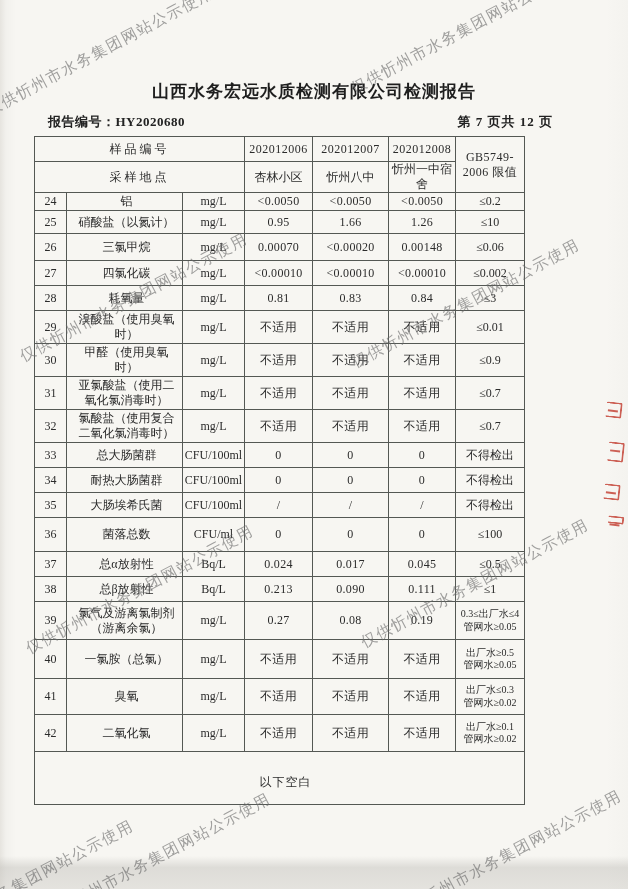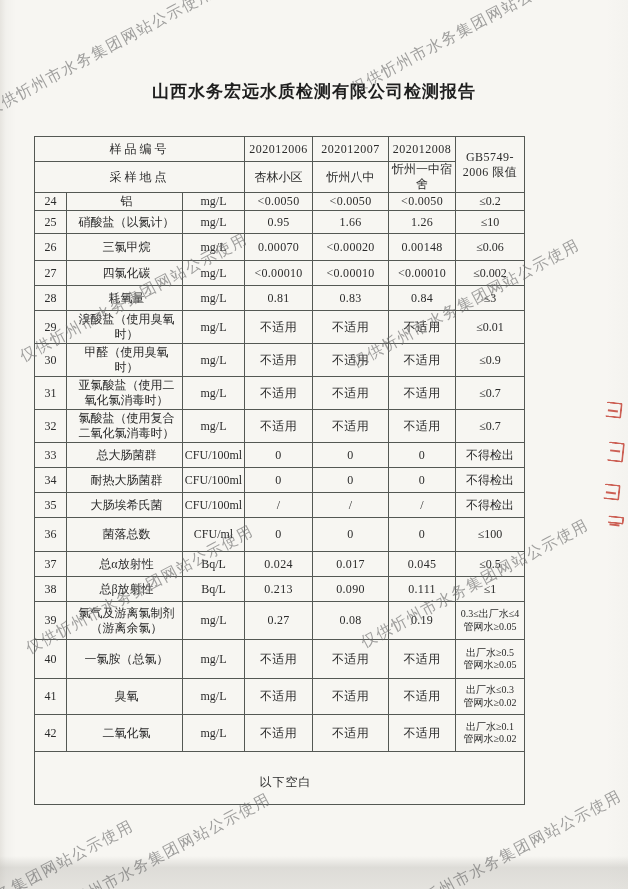--- a/index.html
+++ b/index.html
@@ -85,20 +85,24 @@
   .seal .f3{ top:86px; left:6px; }
   .seal .f4{ top:118px; left:10px; height:8px; }
 </style>
 </head>
 <body>
 
 <div class="page">
 
   <div class="title">山西水务宏远水质检测有限公司检测报告</div>
 
+  <div class="meta">
+    <span class="report-no">报告编号：HY2020680</span>
+    <span class="page-ind">第 7 页共 12 页</span>
+  </div>
 
   <table class="report">
     <colgroup>
       <col style="width:32px">
         <col style="width:116px">
         <col style="width:62px">
       <col style="width:68px">
         <col style="width:76px">
         <col style="width:67px">
         <col style="width:69px">

